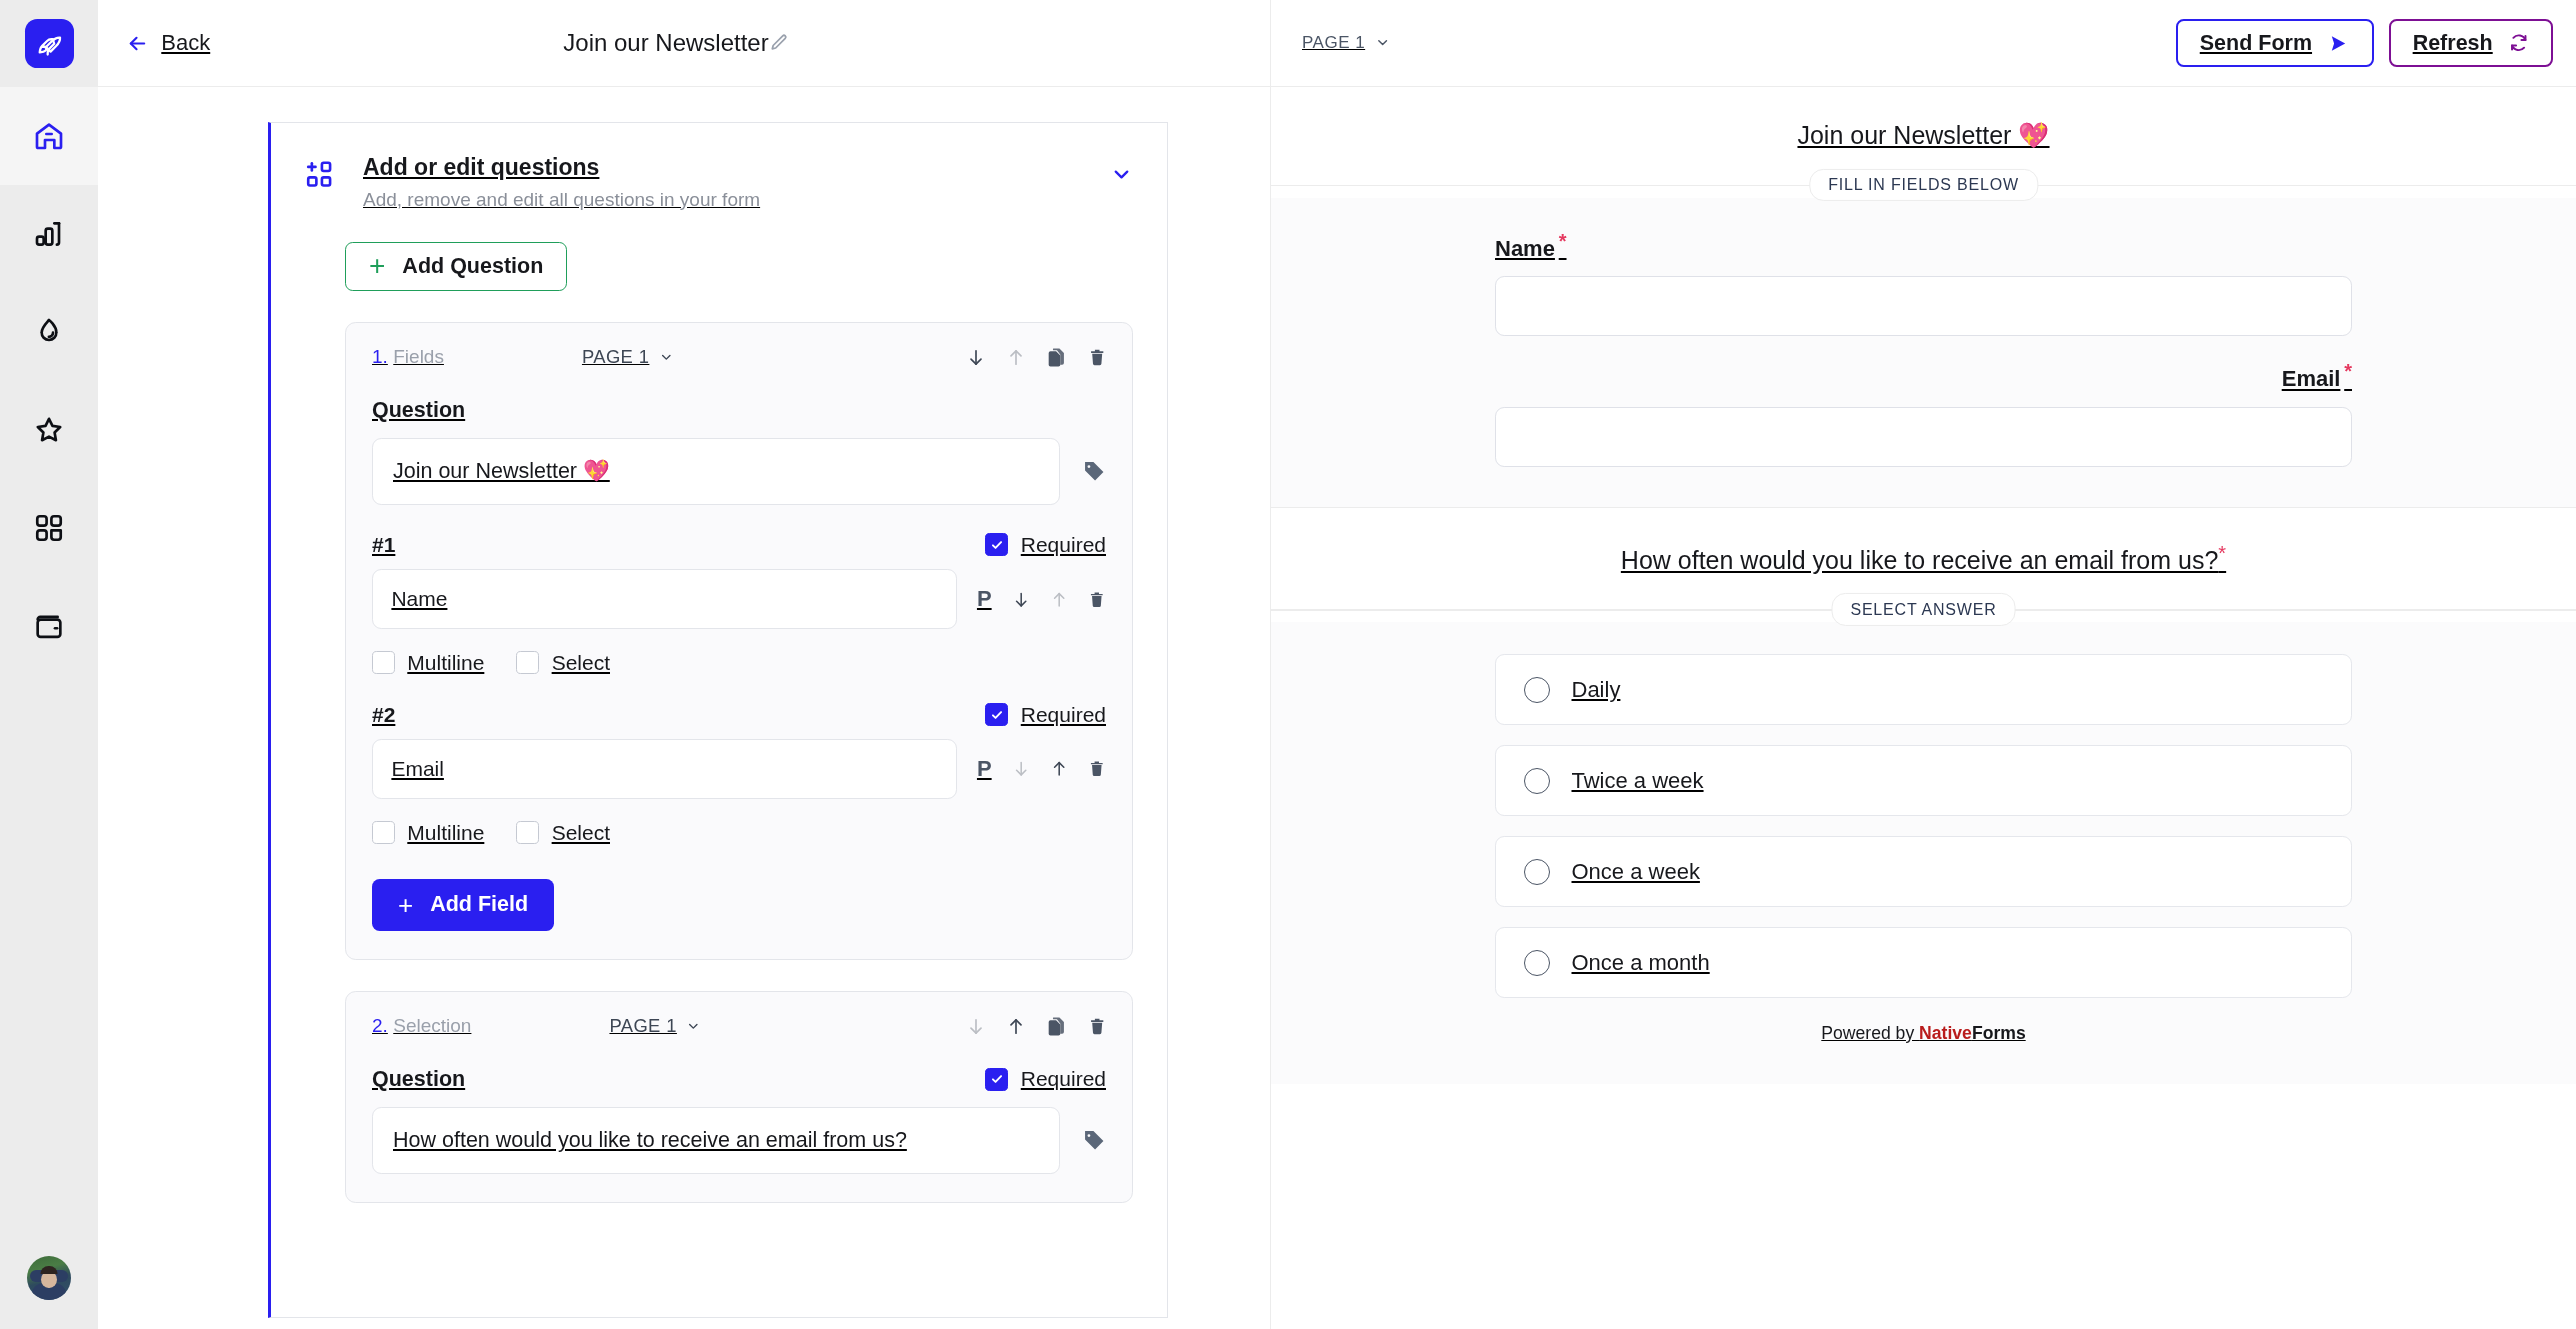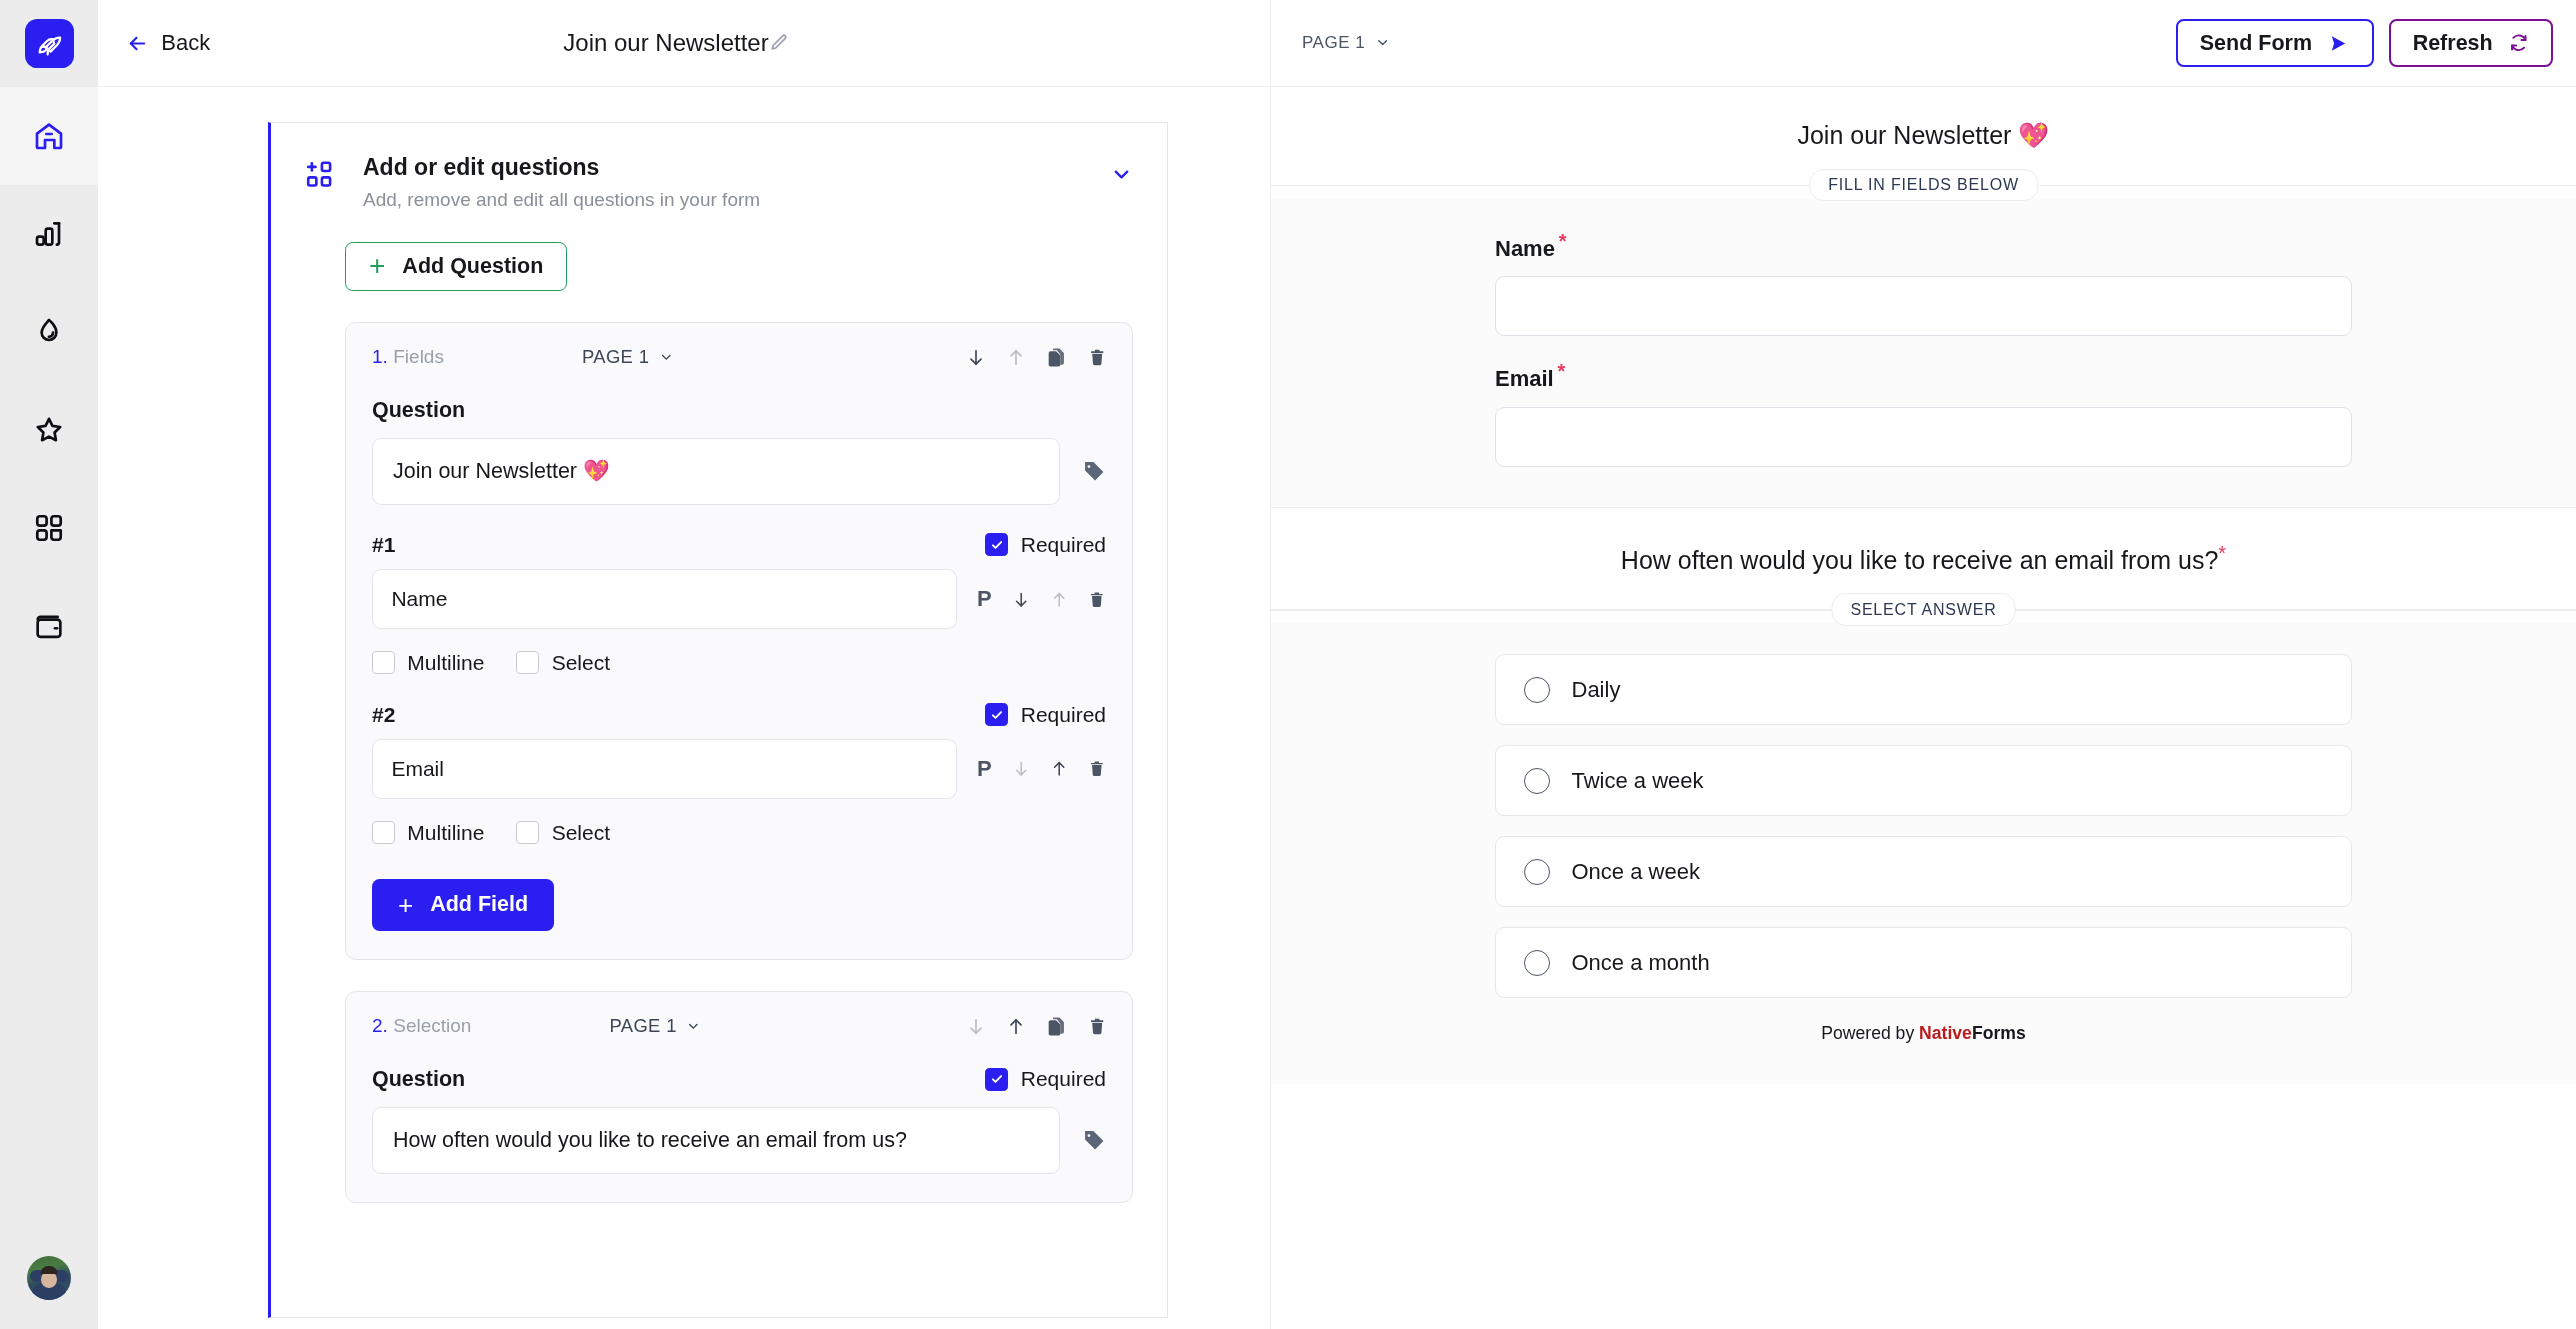--- a/index.html
+++ b/index.html
@@ -2,21 +2,21 @@
 <html style="font-size:12.3px"><head>
 <meta charset="utf-8">
 <style>
   * { box-sizing: border-box; margin: 0; padding: 0; }
   html, body {
     width: 2576px; height: 1329px;
     font-family: "Liberation Sans", sans-serif;
     background: #ffffff;
     overflow: hidden;
   }
-  .app { display: flex; width: 2576px; height: 1030px; }
+  .app { display: flex; width: 2576px; height: 1030px; text-decoration: underline; }
 
   
   .sidebar {
     width: 98px; height: 1329px; flex: 0 0 98px;
     background: #ececec;
     display: flex; flex-direction: column; align-items: center;
     position: relative;
   }
   .logo-wrap { height: 87px; display:flex; align-items:center; justify-content:center; width:100%; background:#ececec;}
   .logo {
@@ -197,21 +197,21 @@
   .pv-chip-row .hr {
     position: absolute; top: 50%; left: 0; right: 0; height: 1.5px; background: #ececec;
   }
   .pv-chip {
     position: absolute; left: 50%; top: 50%; transform: translate(-50%,-50%);
     background: #fff; border: 1.5px solid #ececec; border-radius: 14px;
     padding: 6.1px 18.4px; font-size: 16px; letter-spacing: 0.8px; color: #2c3852;
     white-space: nowrap;
   }
   .pv-body { padding: 32px 224px 40px 224px; }
-  .pv-field + .pv-field { margin-top: 24.5px; }
+  .pv-field + .pv-field { margin-top: 24.5px; text-align: right; }
   .pv-flabel { font-size: 22px; font-weight: bold; color: #17181c; }
   .pv-flabel .star { color: #e5395f; font-size: 20px; vertical-align: super; margin-left: 3.8px;}
   .pv-input {
     margin-top: 14px; height: 60px;
     border: 1.5px solid #dfe1e8; border-radius: 9.2px; background: #fff;
   }
   .pv-opt {
     height: 71px; border: 1.5px solid #e5e7ec; border-radius: 9.2px; background: #fff;
     display: flex; align-items: center; gap: 21.5px; padding: 0 28px;
     cursor: pointer;

